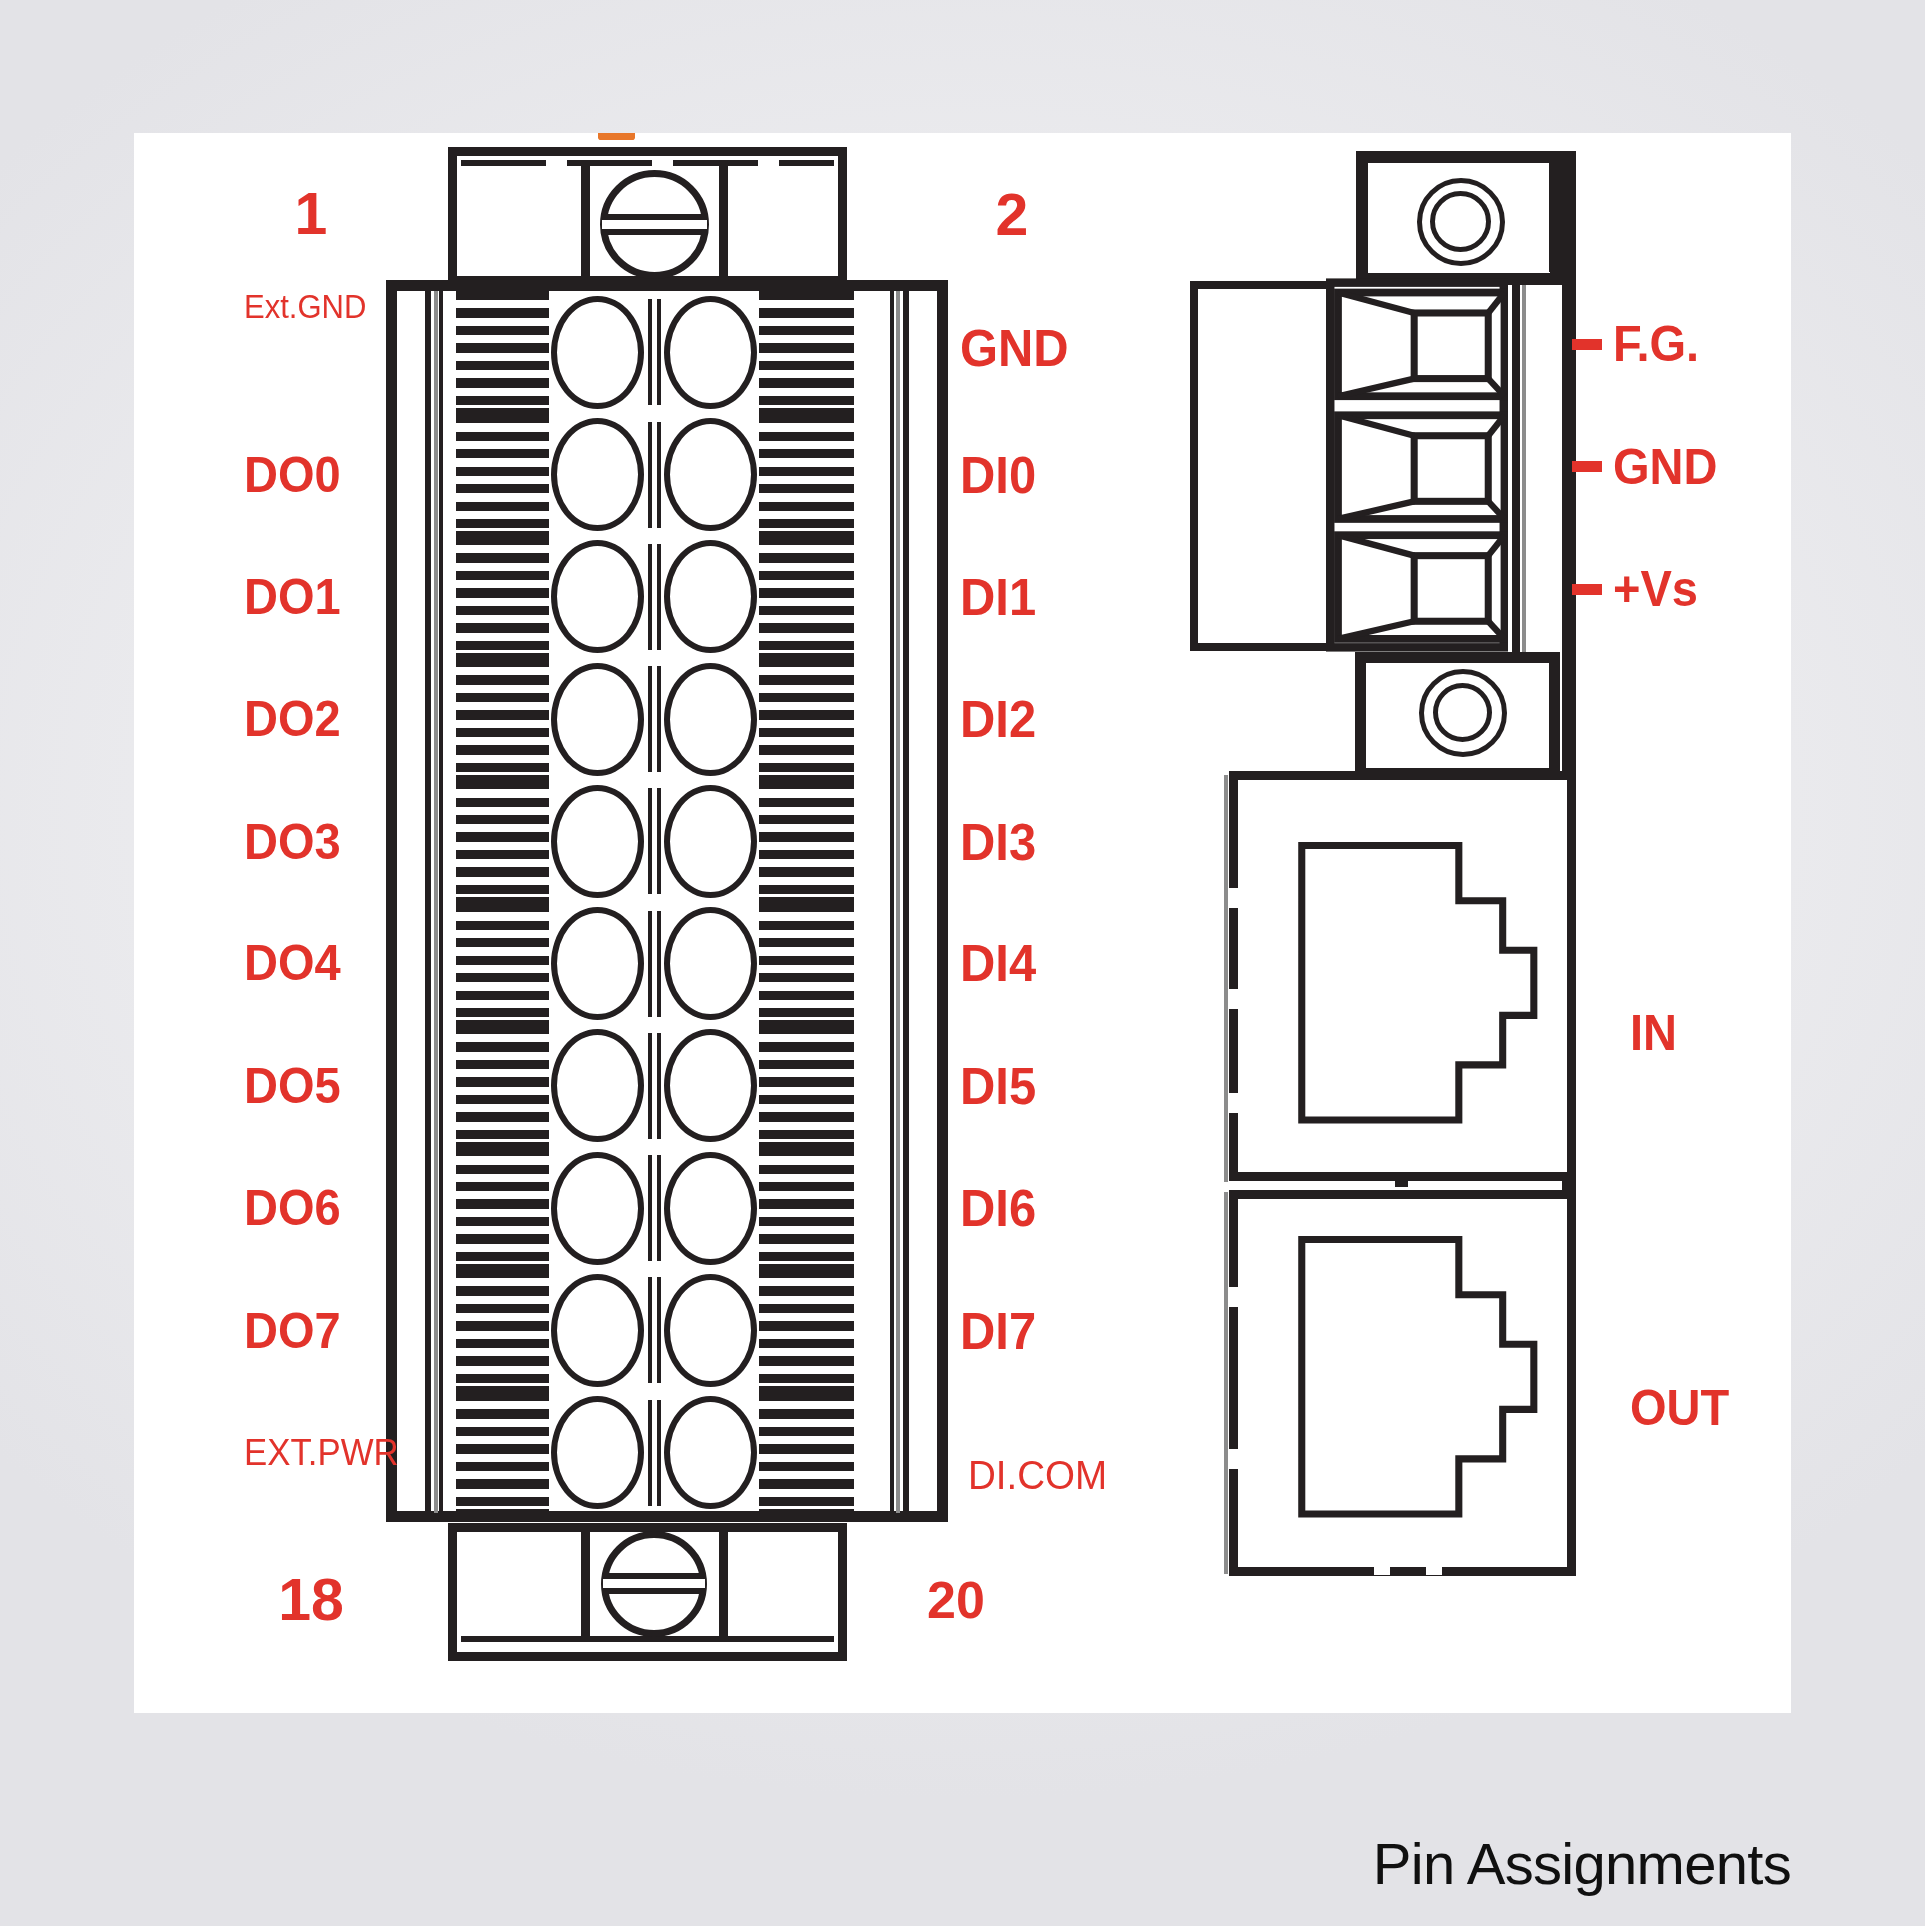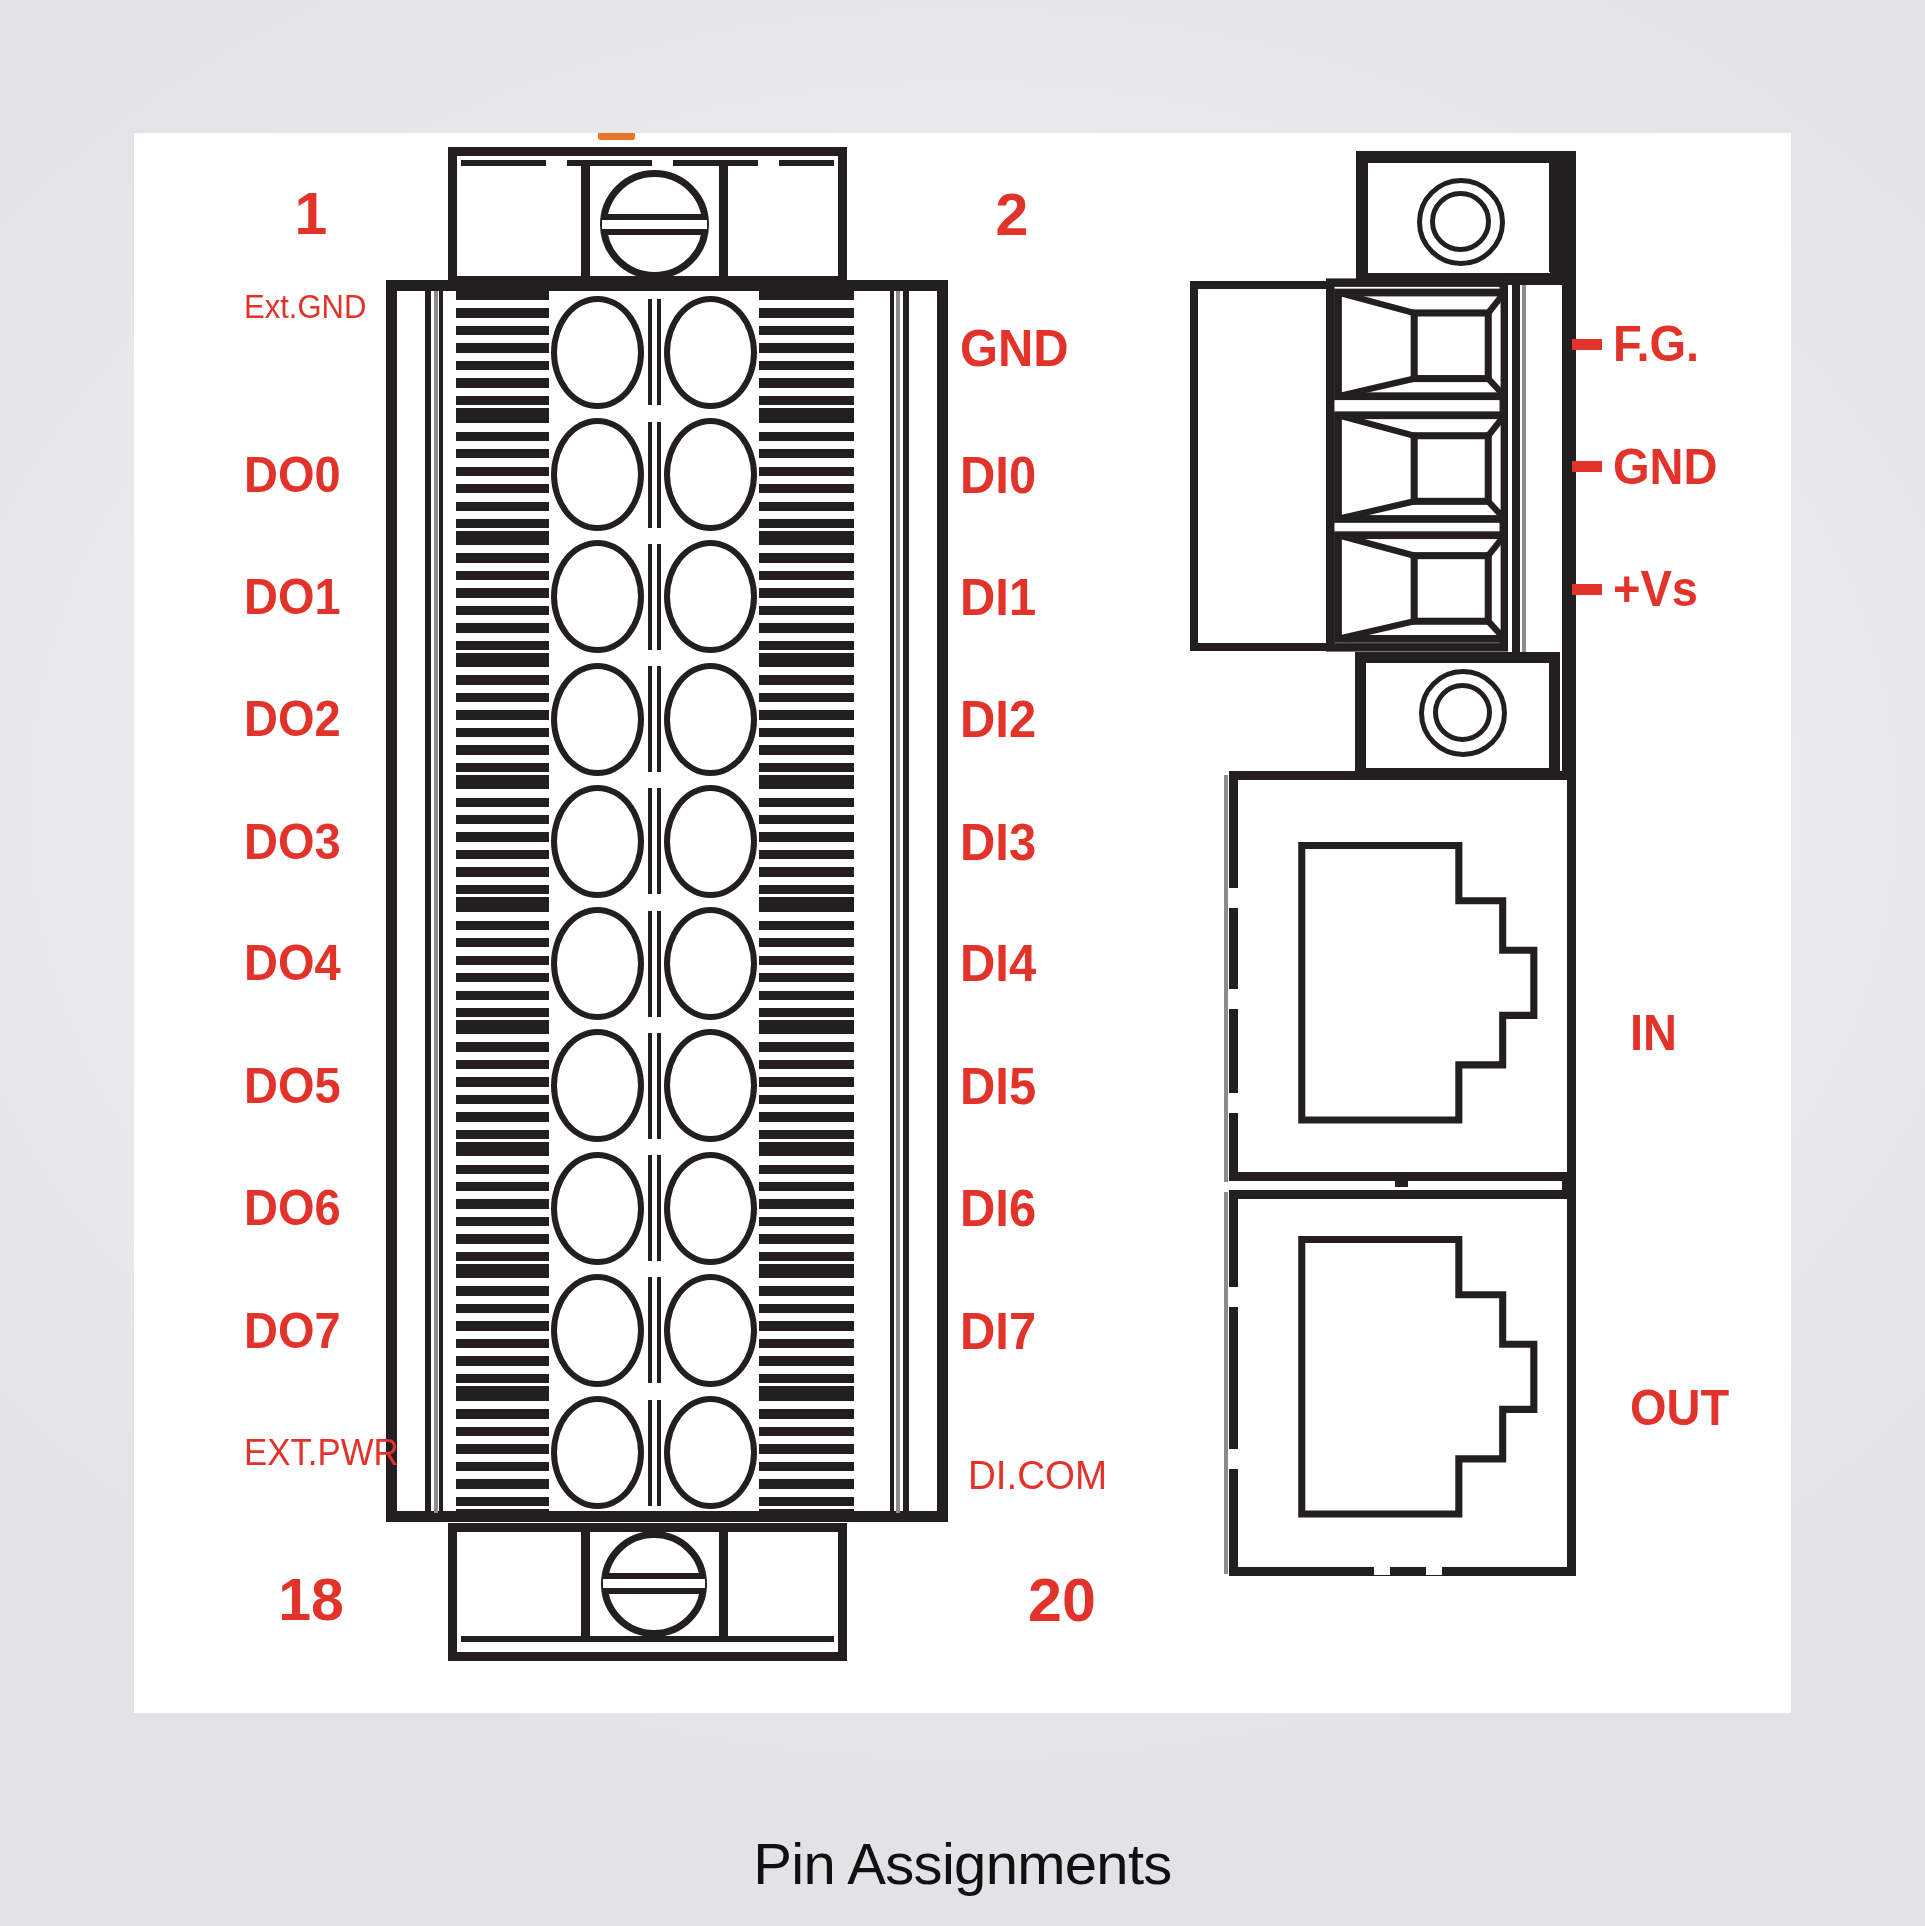--- a/index.html
+++ b/index.html
@@ -22,21 +22,21 @@
         transform:translate(-50%,-50%);}
   .screw{position:absolute;border:7.8px solid var(--line);border-radius:50%;background:#fff;box-sizing:border-box;}
   .slot{position:absolute;background:#fff;border-top:6.4px solid var(--line);border-bottom:6.4px solid var(--line);box-sizing:border-box;}
   .ring{position:absolute;border:5.7px solid var(--line);border-radius:50%;background:transparent;box-sizing:border-box;}
   .comb{position:absolute;background:repeating-linear-gradient(180deg, var(--line) 0 9.2px, #ffffff 9.2px 17.5px);}
   .comb::after{content:'';position:absolute;left:0;right:0;bottom:-5px;height:10px;background:var(--line);}
   .tellipse{position:absolute;width:93px;height:113px;border:6.4px solid var(--line);border-radius:50%;background:#fff;box-sizing:border-box;}
   .midln{position:absolute;width:4.2px;background:var(--line);}
   .tick{position:absolute;width:30px;height:11.3px;background:var(--red);}
   .notch{position:absolute;background:#fff;}
-  .caption{position:absolute;left:134px;top:1829px;width:1657px;text-align:center;
+  .caption{position:absolute;left:134px;top:1829px;width:1657px;text-align:right;
            color:#101010;font-size:58px;letter-spacing:-0.7px;line-height:1.2;}
 </style>
 </head>
 <body>
 
 <div class="page">
 
   <div class="abs card"></div>
 
   <div class="abs" style="left:598px;top:133px;width:37px;height:7px;background:#e8772a;border-radius:0 0 2.8px 2.8px;"></div>
@@ -125,21 +125,21 @@
   <div class="abs box" style="left:448px;top:1523px;width:399px;height:138px;"></div>
   <div class="abs" style="left:461px;top:1636px;width:373px;height:6.4px;background:var(--line);"></div>
   <div class="abs ln" style="left:581px;top:1532px;width:8.5px;height:106px;"></div>
   <div class="abs ln" style="left:719px;top:1532px;width:8.5px;height:106px;"></div>
   <div class="screw" style="left:601px;top:1531px;width:106px;height:106px;"></div>
   <div class="slot" style="left:603px;top:1573px;width:102px;height:20.5px;"></div>
 
   <div class="pnum" style="left:311px;top:214px;font-size:59px;">1</div>
   <div class="pnum" style="left:1012px;top:215px;font-size:59px;">2</div>
   <div class="pnum" style="left:311px;top:1600px;font-size:59px;">18</div>
-  <div class="pnum" style="left:1062px;top:1600px;font-size:61px;">20</div>
+  <div class="pnum" style="left:956px;top:1600px;font-size:52px;">20</div>
 
   <div class="plabel" style="left:244px;top:306px;font-size:33px;font-weight:400;">Ext.GND</div>
   <div class="plabel" style="left:244px;top:475px;font-size:50px;">DO0</div>
   <div class="plabel" style="left:244px;top:597px;font-size:50px;">DO1</div>
   <div class="plabel" style="left:244px;top:719px;font-size:50px;">DO2</div>
   <div class="plabel" style="left:244px;top:842px;font-size:50px;">DO3</div>
   <div class="plabel" style="left:244px;top:963px;font-size:50px;">DO4</div>
   <div class="plabel" style="left:244px;top:1086px;font-size:50px;">DO5</div>
   <div class="plabel" style="left:244px;top:1208px;font-size:50px;">DO6</div>
   <div class="plabel" style="left:244px;top:1331px;font-size:50px;">DO7</div>

